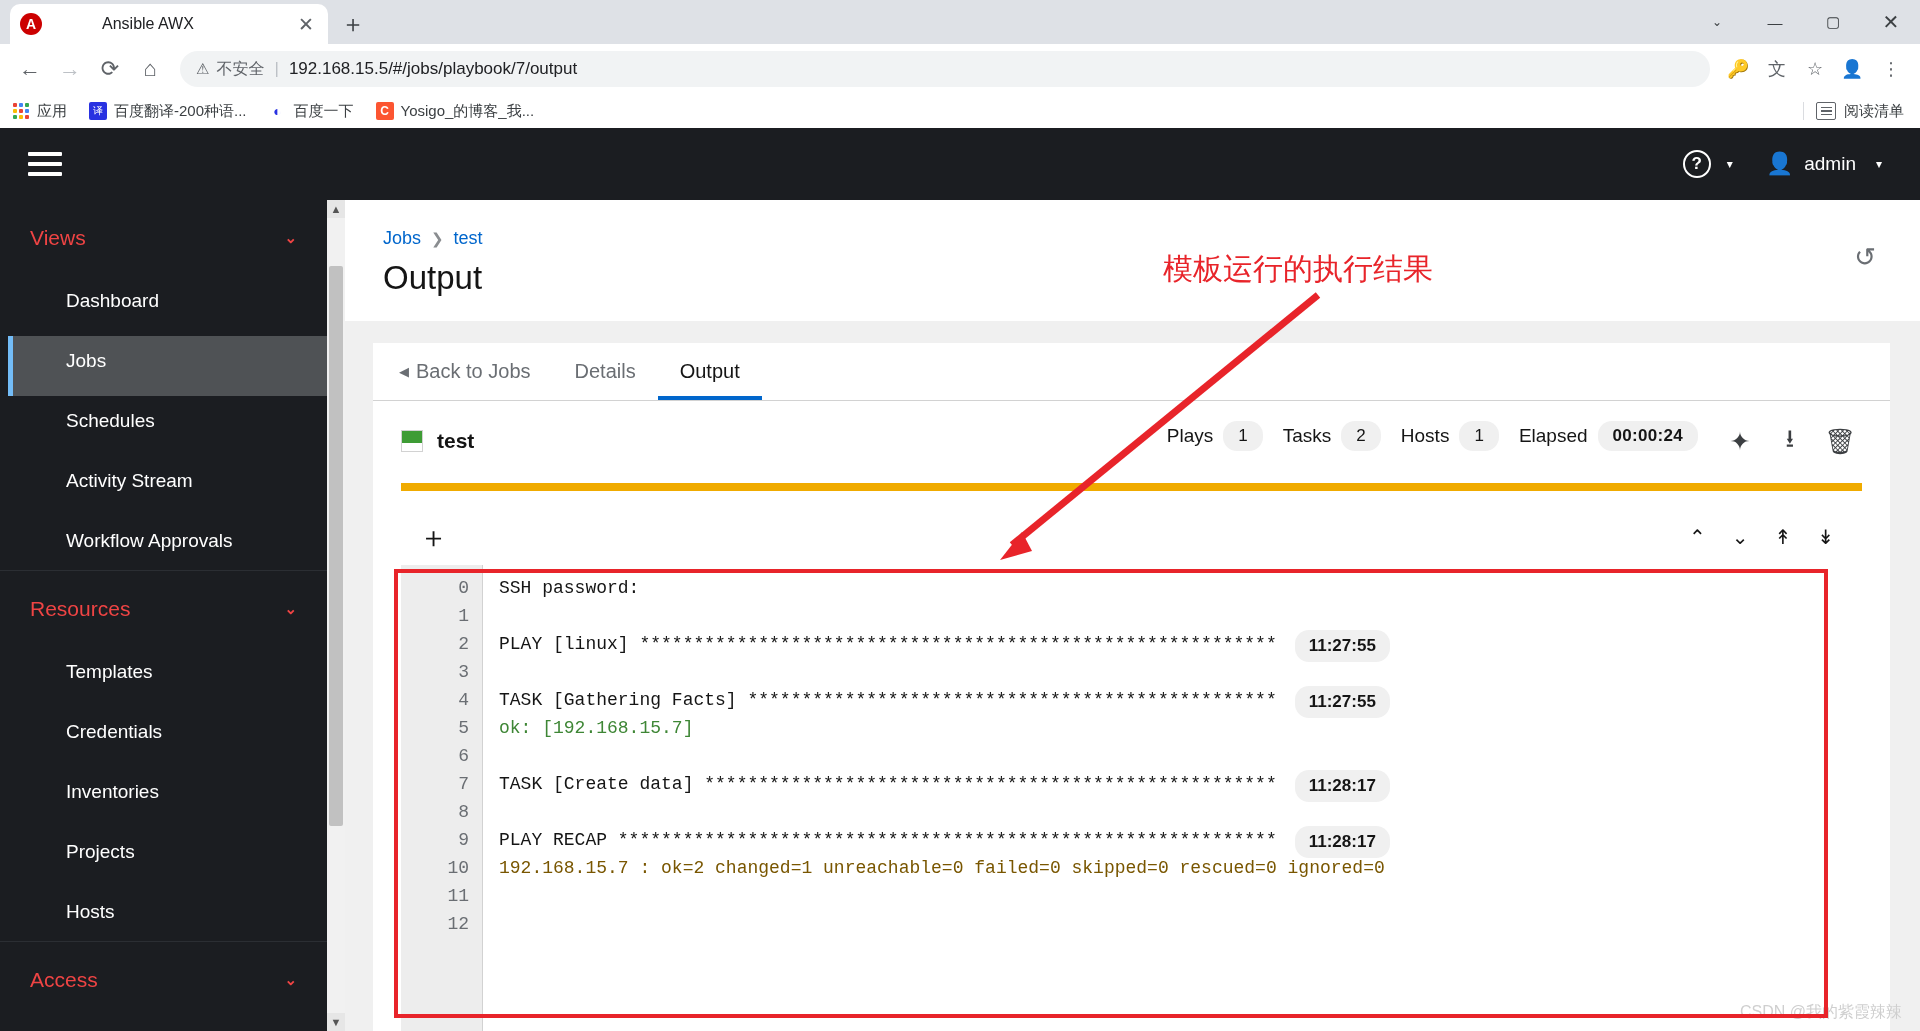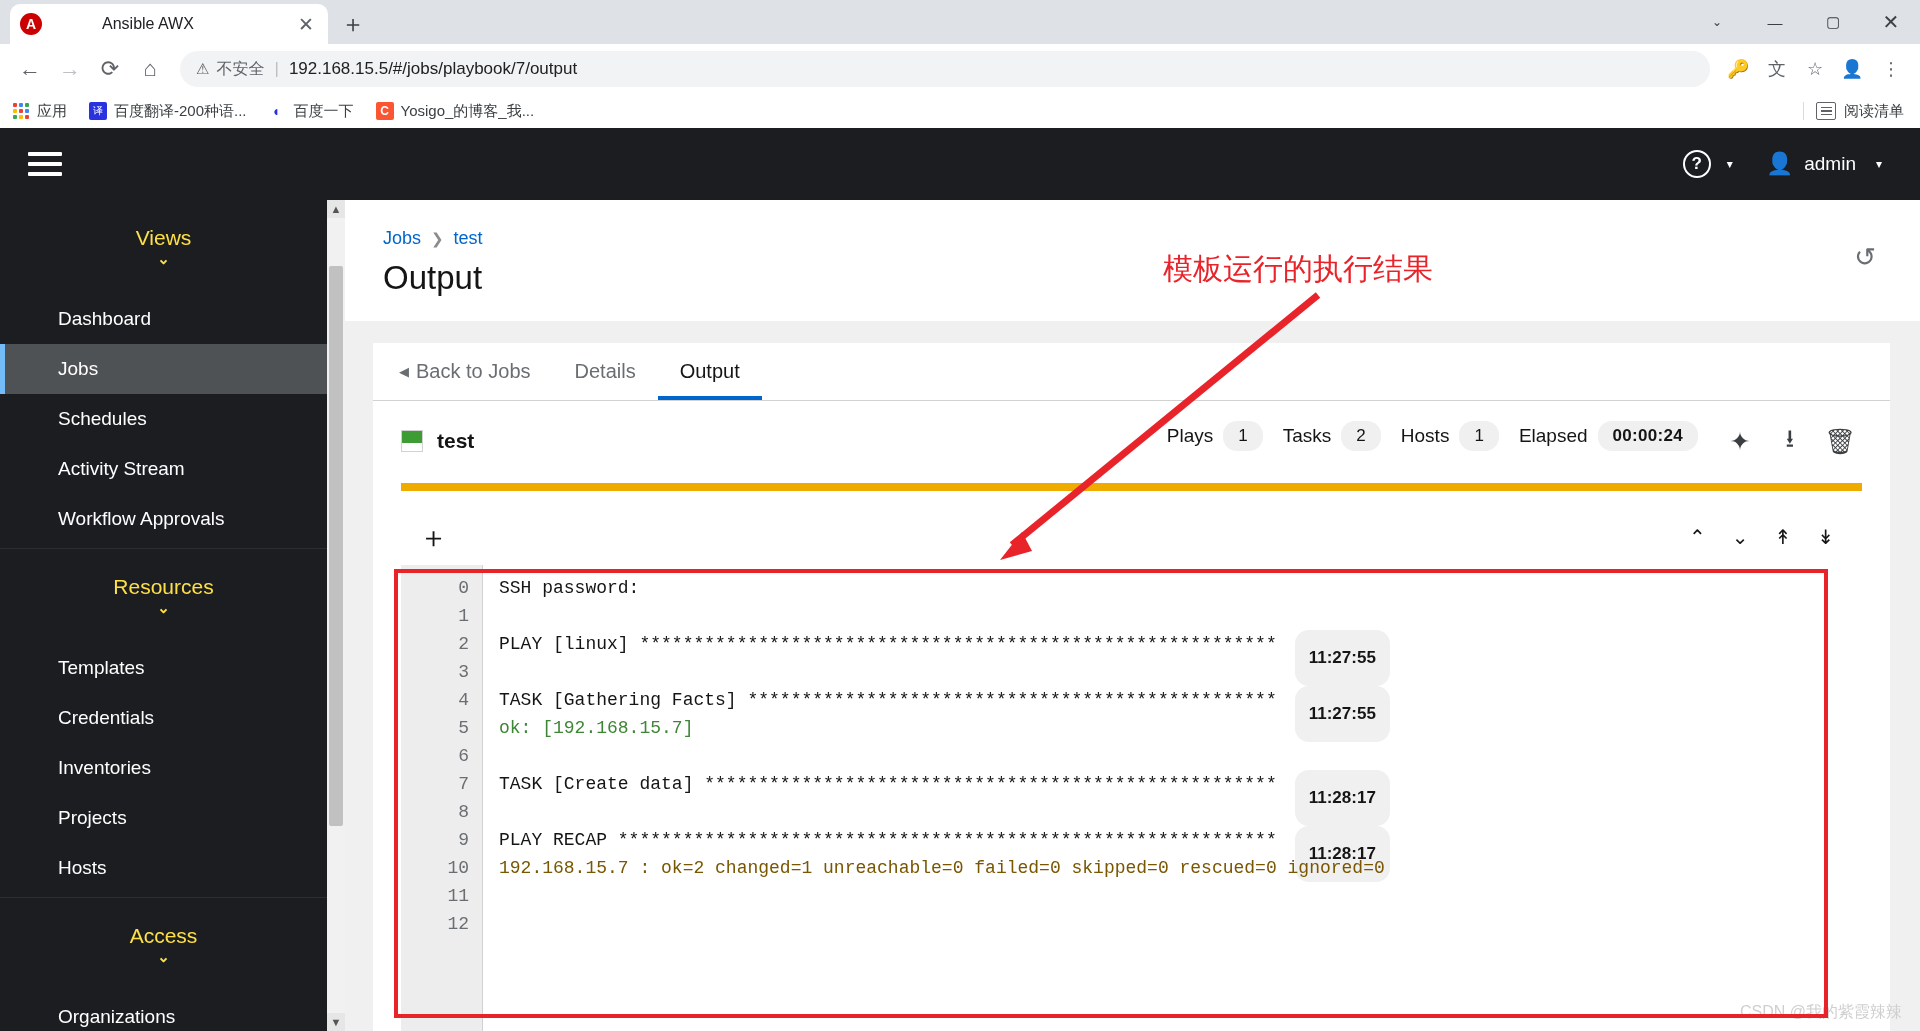--- a/index.html
+++ b/index.html
@@ -71,26 +71,26 @@
   .user-name { font-size: 19px; margin: 0 4px; }
 
   .awx-body { flex: 1; display: flex; min-height: 0; }
 
   
   .sidebar { width: 345px; background: #1b1d21; flex: none; display: flex; position: relative; }
   .sidenav { flex: 1; overflow: hidden; }
   .nav-group { border-bottom: 1px solid #2b2e33; }
   .nav-group-hdr {
     display: flex; align-items: center; justify-content: space-between;
-    padding: 26px 30px 26px 30px; color: #fde047; font-size: 21px; flex-direction: column;
+    padding: 26px 30px 26px 30px; color: #ef4444; font-size: 21px;
   }
   .nav-group-hdr .chev { font-size: 15px; font-weight: bold; }
   .nav-item {
-    padding: 14px 30px 14px 58px; color: #fff; font-size: 19px;
-    position: relative; cursor: pointer;
+    padding: 14px 30px 24px 58px; color: #fff; font-size: 19px;
+    position: relative; cursor: pointer; margin-left: 8px;
   }
   .nav-item.active { background: #4f5255; }
   .nav-item.active::before {
     content: ''; position: absolute; left: 0; top: 0; bottom: 0; width: 5px; background: #73bcf7;
   }
   .nav-item:last-child { padding-bottom: 18px; }
   .sb-scrollbar { width: 18px; background: #f1f1f1; display: flex; flex-direction: column; align-items: center; flex: none; }
   .sb-arrow { font-size: 11px; color: #555; height: 18px; display: flex; align-items: center; justify-content: center; background: #e6e6e6; width: 100%; }
   .sb-track { flex: 1; width: 100%; background: #f1f1f1; position: relative; }
   .sb-thumb { position: absolute; top: 48px; left: 2px; right: 2px; height: 560px; background: #c1c1c1; border-radius: 2px; }
@@ -129,21 +129,21 @@
   .console-toolbar { height: 56px; display: flex; align-items: center; padding: 0 18px; }
   .expand-btn { font-size: 29px; color: #151515; line-height: 1; }
   .console-toolbar-right { margin-left: auto; display: flex; gap: 26px; padding-right: 10px; }
   .ct-icon { font-size: 20px; color: #151515; }
   .console { flex: 1; display: flex; font-family: "Liberation Mono", "DejaVu Sans Mono", monospace; font-size: 18px; min-height: 0; overflow: hidden; }
   .gutter { width: 82px; background: #ededed; border-right: 1px solid #d2d2d2; flex: none; text-align: right; padding: 9px 13px 0 0; color: #6a6e73; }
   .gutter div { height: 28px; line-height: 28px; }
   .lines { flex: 1; padding: 9px 0 0 16px; min-width: 0; }
   .line { height: 28px; line-height: 28px; white-space: nowrap; display: flex; align-items: flex-start; }
   .line .txt { overflow: hidden; }
-  .ts { background: #f0f0f0; border-radius: 14px; padding: 14px 14px; font-size: 17px; margin-left: 18px;
+  .ts { background: #f0f0f0; border-radius: 14px; padding: 2px 14px; font-size: 17px; margin-left: 18px;
         font-family: "Liberation Sans", sans-serif; font-weight: bold; color: #151515; flex: none; }
   .c-dim { color: #151515; }
   .c-ok { color: #3e8635; }
   .c-chg { color: #795600; }
   .recap-host { color: #795600; }
 
   
   .ann-box {
     position: absolute; left: 394px; top: 569px; width: 1434px; height: 449px;
     border: 4px solid #e8242a; pointer-events: none;

